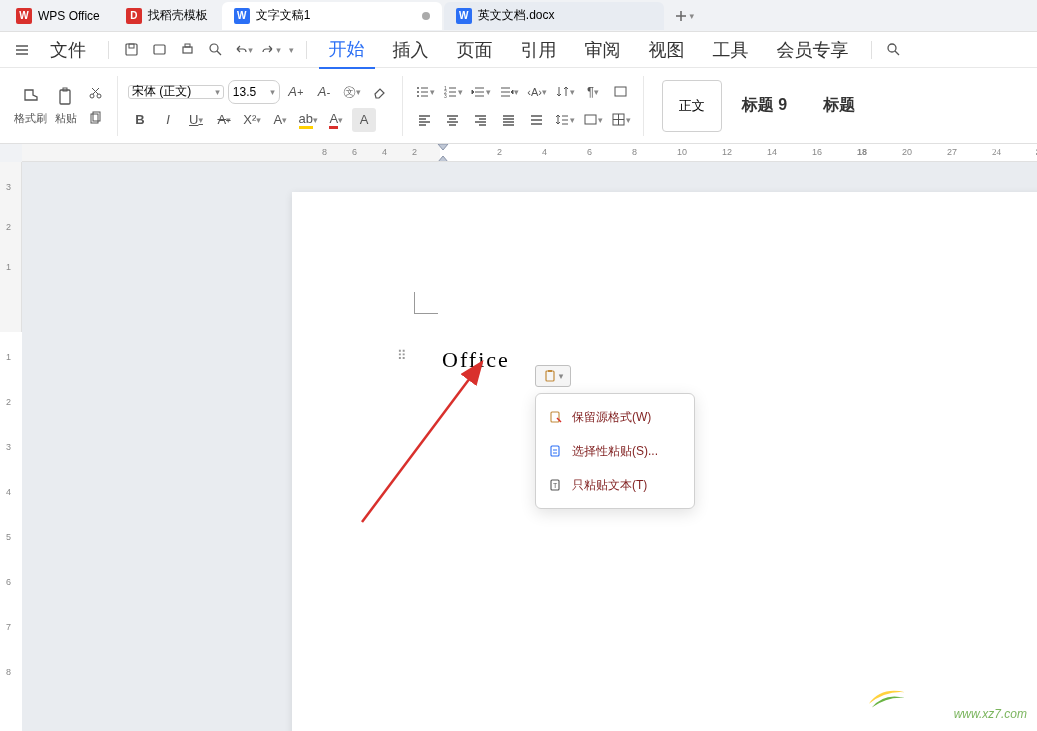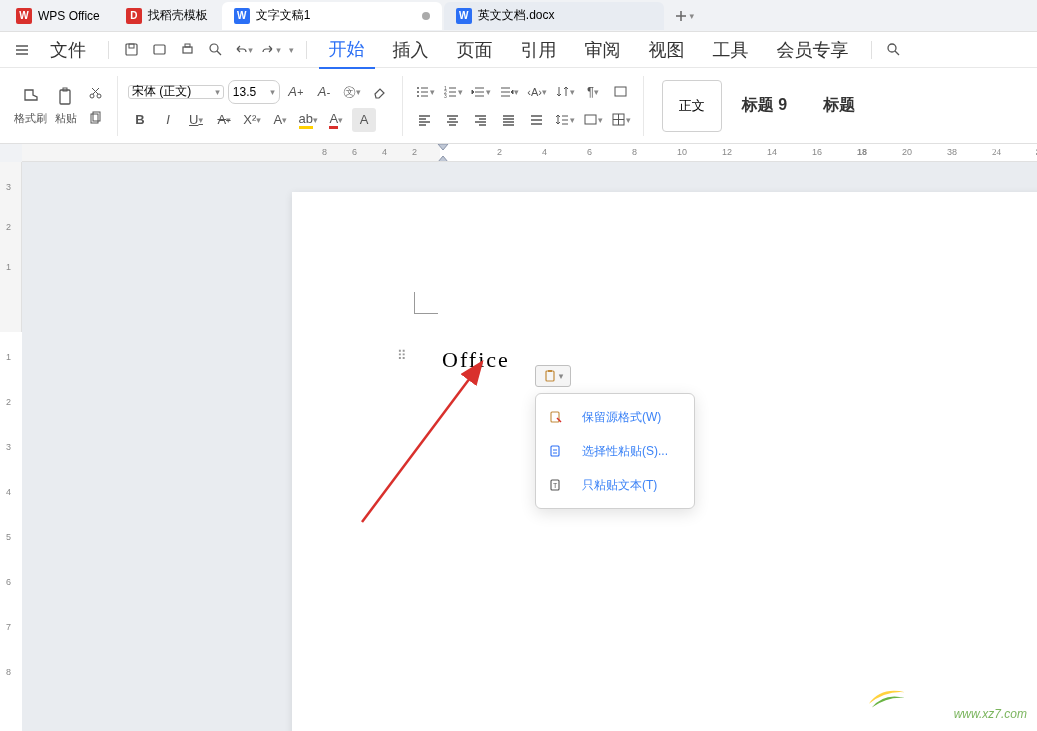--- a/index.html
+++ b/index.html
@@ -46,21 +46,21 @@
 
 .doc-area { position: absolute; left: 22px; right: 0; top: 162px; bottom: 0; background: #e9ecf0; overflow: hidden; }
 .page { position: absolute; left: 270px; top: 30px; width: 1200px; height: 1400px; background: #fff; box-shadow: 0 2px 8px rgba(0,0,0,0.1); }
 .page-content { position: absolute; left: 150px; top: 155px; font-family: "SimSun", serif; font-size: 22px; letter-spacing: 2px; color: #000; }
 .corner-mark { position: absolute; left: 122px; top: 100px; width: 24px; height: 22px; border-left: 1px solid #999; border-bottom: 1px solid #999; }
 .drag-handle { position: absolute; left: 105px; top: 156px; color: #999; font-size: 13px; cursor: move; }
 
 
 .paste-btn { position: absolute; left: 513px; top: 203px; width: 36px; height: 22px; border: 1px solid #c0c0c0; border-radius: 3px; background: #f5f5f5; display: flex; align-items: center; justify-content: center; gap: 2px; cursor: pointer; }
 .paste-menu { position: absolute; left: 513px; top: 231px; width: 160px; background: #fff; border: 1px solid #d0d0d0; border-radius: 6px; box-shadow: 0 4px 16px rgba(0,0,0,0.12); padding: 6px 0; }
-.paste-menu-item { height: 34px; display: flex; align-items: center; padding: 0 12px; gap: 18px; cursor: pointer; font-size: 12px; color: #3b82f6; }
+.paste-menu-item { height: 34px; display: flex; align-items: center; padding: 0 12px; gap: 8px; cursor: pointer; font-size: 12px; color: #7f1d1d; }
 .pm-icon { width: 16px; height: 16px; display: flex; align-items: center; justify-content: center; }
 
 
 .arrow-svg { position: absolute; left: 330px; top: 190px; pointer-events: none; z-index: 5; }
 
 
 .watermark { position: absolute; right: 10px; bottom: 10px; text-align: right; z-index: 20; }
 .wm-main { font-size: 22px; font-weight: bold; color: #4a8a2e; font-style: italic; }
 .wm-sub { font-size: 12px; color: #7bb55e; font-style: italic; }
 .wm-swoosh { width: 40px; height: 30px; }
@@ -357,21 +357,21 @@
     <span class="ruler-mark" style="left: 475px;">2</span>
     <span class="ruler-mark" style="left: 520px;">4</span>
     <span class="ruler-mark" style="left: 565px;">6</span>
     <span class="ruler-mark" style="left: 610px;">8</span>
     <span class="ruler-mark" style="left: 655px;">10</span>
     <span class="ruler-mark" style="left: 700px;">12</span>
     <span class="ruler-mark" style="left: 745px;">14</span>
     <span class="ruler-mark" style="left: 790px;">16</span>
     <span class="ruler-mark" style="left: 835px; font-weight: bold;">18</span>
     <span class="ruler-mark" style="left: 880px;">20</span>
-    <span class="ruler-mark" style="left: 925px;">38</span>
+    <span class="ruler-mark" style="left: 925px;">27</span>
     <span class="ruler-mark" style="left: 970px; font-family: Liberation Serif, serif;">24</span>
     <span class="ruler-mark" style="left: 1014px;">26</span>
     <span class="ruler-mark" style="left: 1014px;">28</span>
     <span class="ruler-mark" style="left: 1014px;">30</span>
     <span class="ruler-mark" style="left: 1014px;">32</span>
   </div>
 
 <div class="ruler-v">
   <div class="white-area"></div>
 <span class="rv-mark" style="top: 20px;">3</span>

